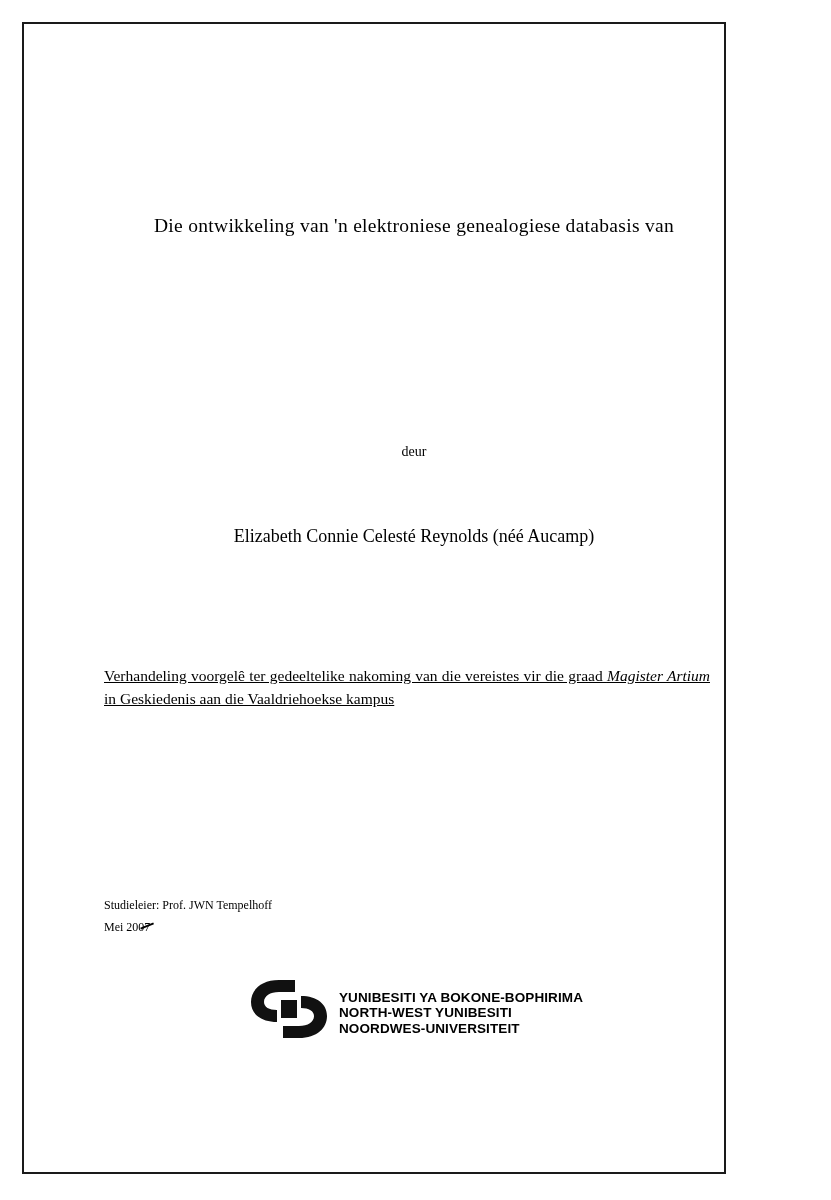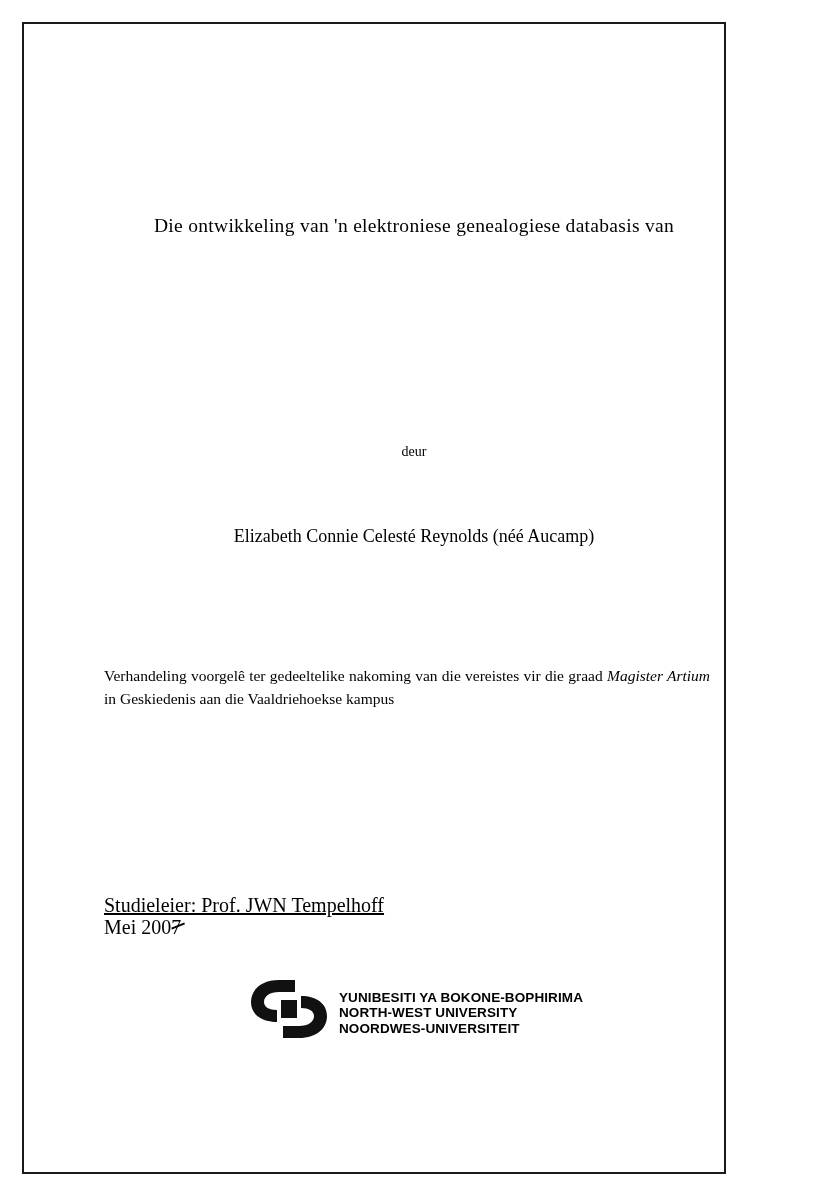--- a/index.html
+++ b/index.html
@@ -68,32 +68,32 @@
     width: 606px;
     font-size: 15.5px;
     line-height: 23px;
   }
   .statement p {
     margin: 0;
   }
   .just {
     text-align: justify;
     text-justify: inter-word;
+    text-decoration: underline;
   }
   .italic {
     font-style: italic;
   }
   .supervisor {
     position: absolute;
     top: 870px;
     left: 0;
     width: 620px;
-    font-size: 20px;
+    font-size: 12px;
     line-height: 22px;
-    text-decoration: underline;
   }
   .supervisor .date {
     position: relative;
     display: inline-block;
   }
   .date-strike {
     position: absolute;
     right: -4px;
     top: 9px;
     width: 14px;
@@ -159,19 +159,19 @@
         <svg viewBox="0 0 88 66" width="88" height="66" xmlns="http://www.w3.org/2000/svg">
           <g fill="#111111">
             <path d="M34 4 C16 4 6 14 6 26 C6 38 16 46 32 46 L32 34 C24 34 19 31 19 26 C19 20 25 16 34 16 L50 16 L50 4 Z"></path>
             <path d="M54 62 C72 62 82 52 82 40 C82 28 72 20 56 20 L56 32 C64 32 69 35 69 40 C69 46 63 50 54 50 L38 50 L38 62 Z"></path>
             <rect x="36" y="24" width="16" height="18"></rect>
           </g>
         </svg>
       </div>
       <div class="logo-text">
         <div>YUNIBESITI YA BOKONE-BOPHIRIMA</div>
-        <div>NORTH-WEST UNIVERSITY</div>
+        <div>NORTH-WEST YUNIBESITI</div>
         <div>NOORDWES-UNIVERSITEIT</div>
       </div>
     </div>
 
   </div>
 </div>
 
 </body></html>

